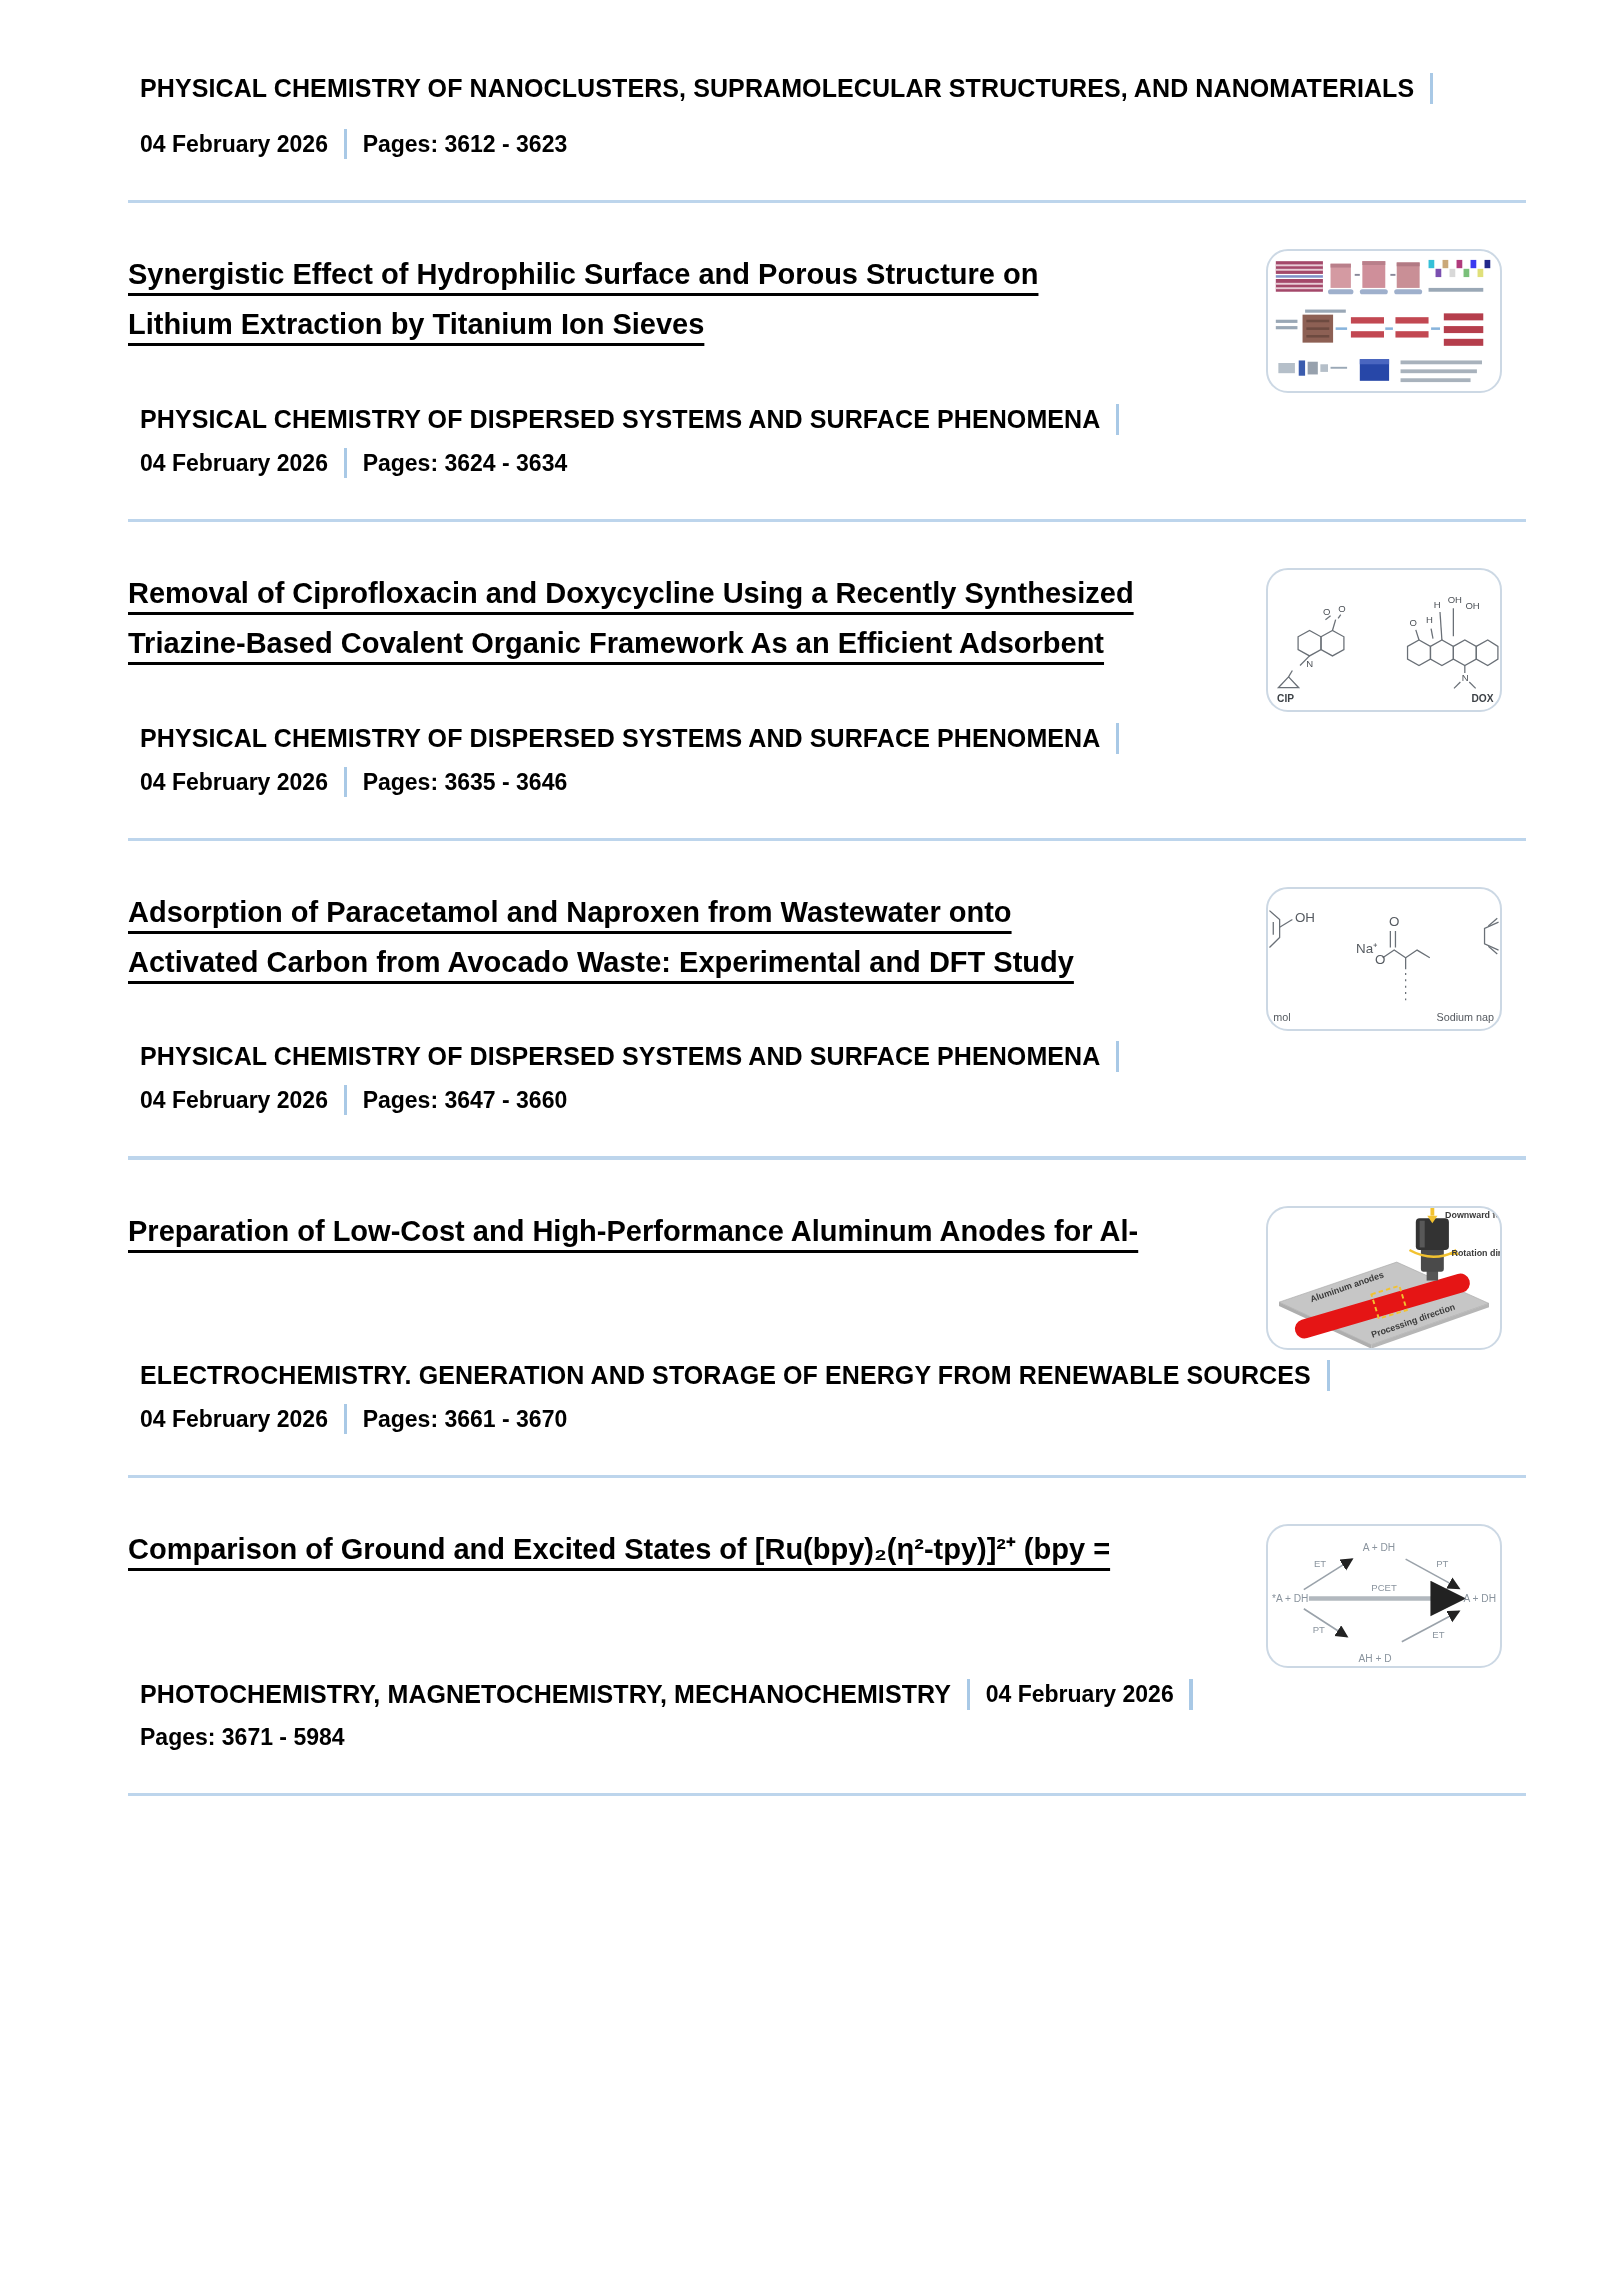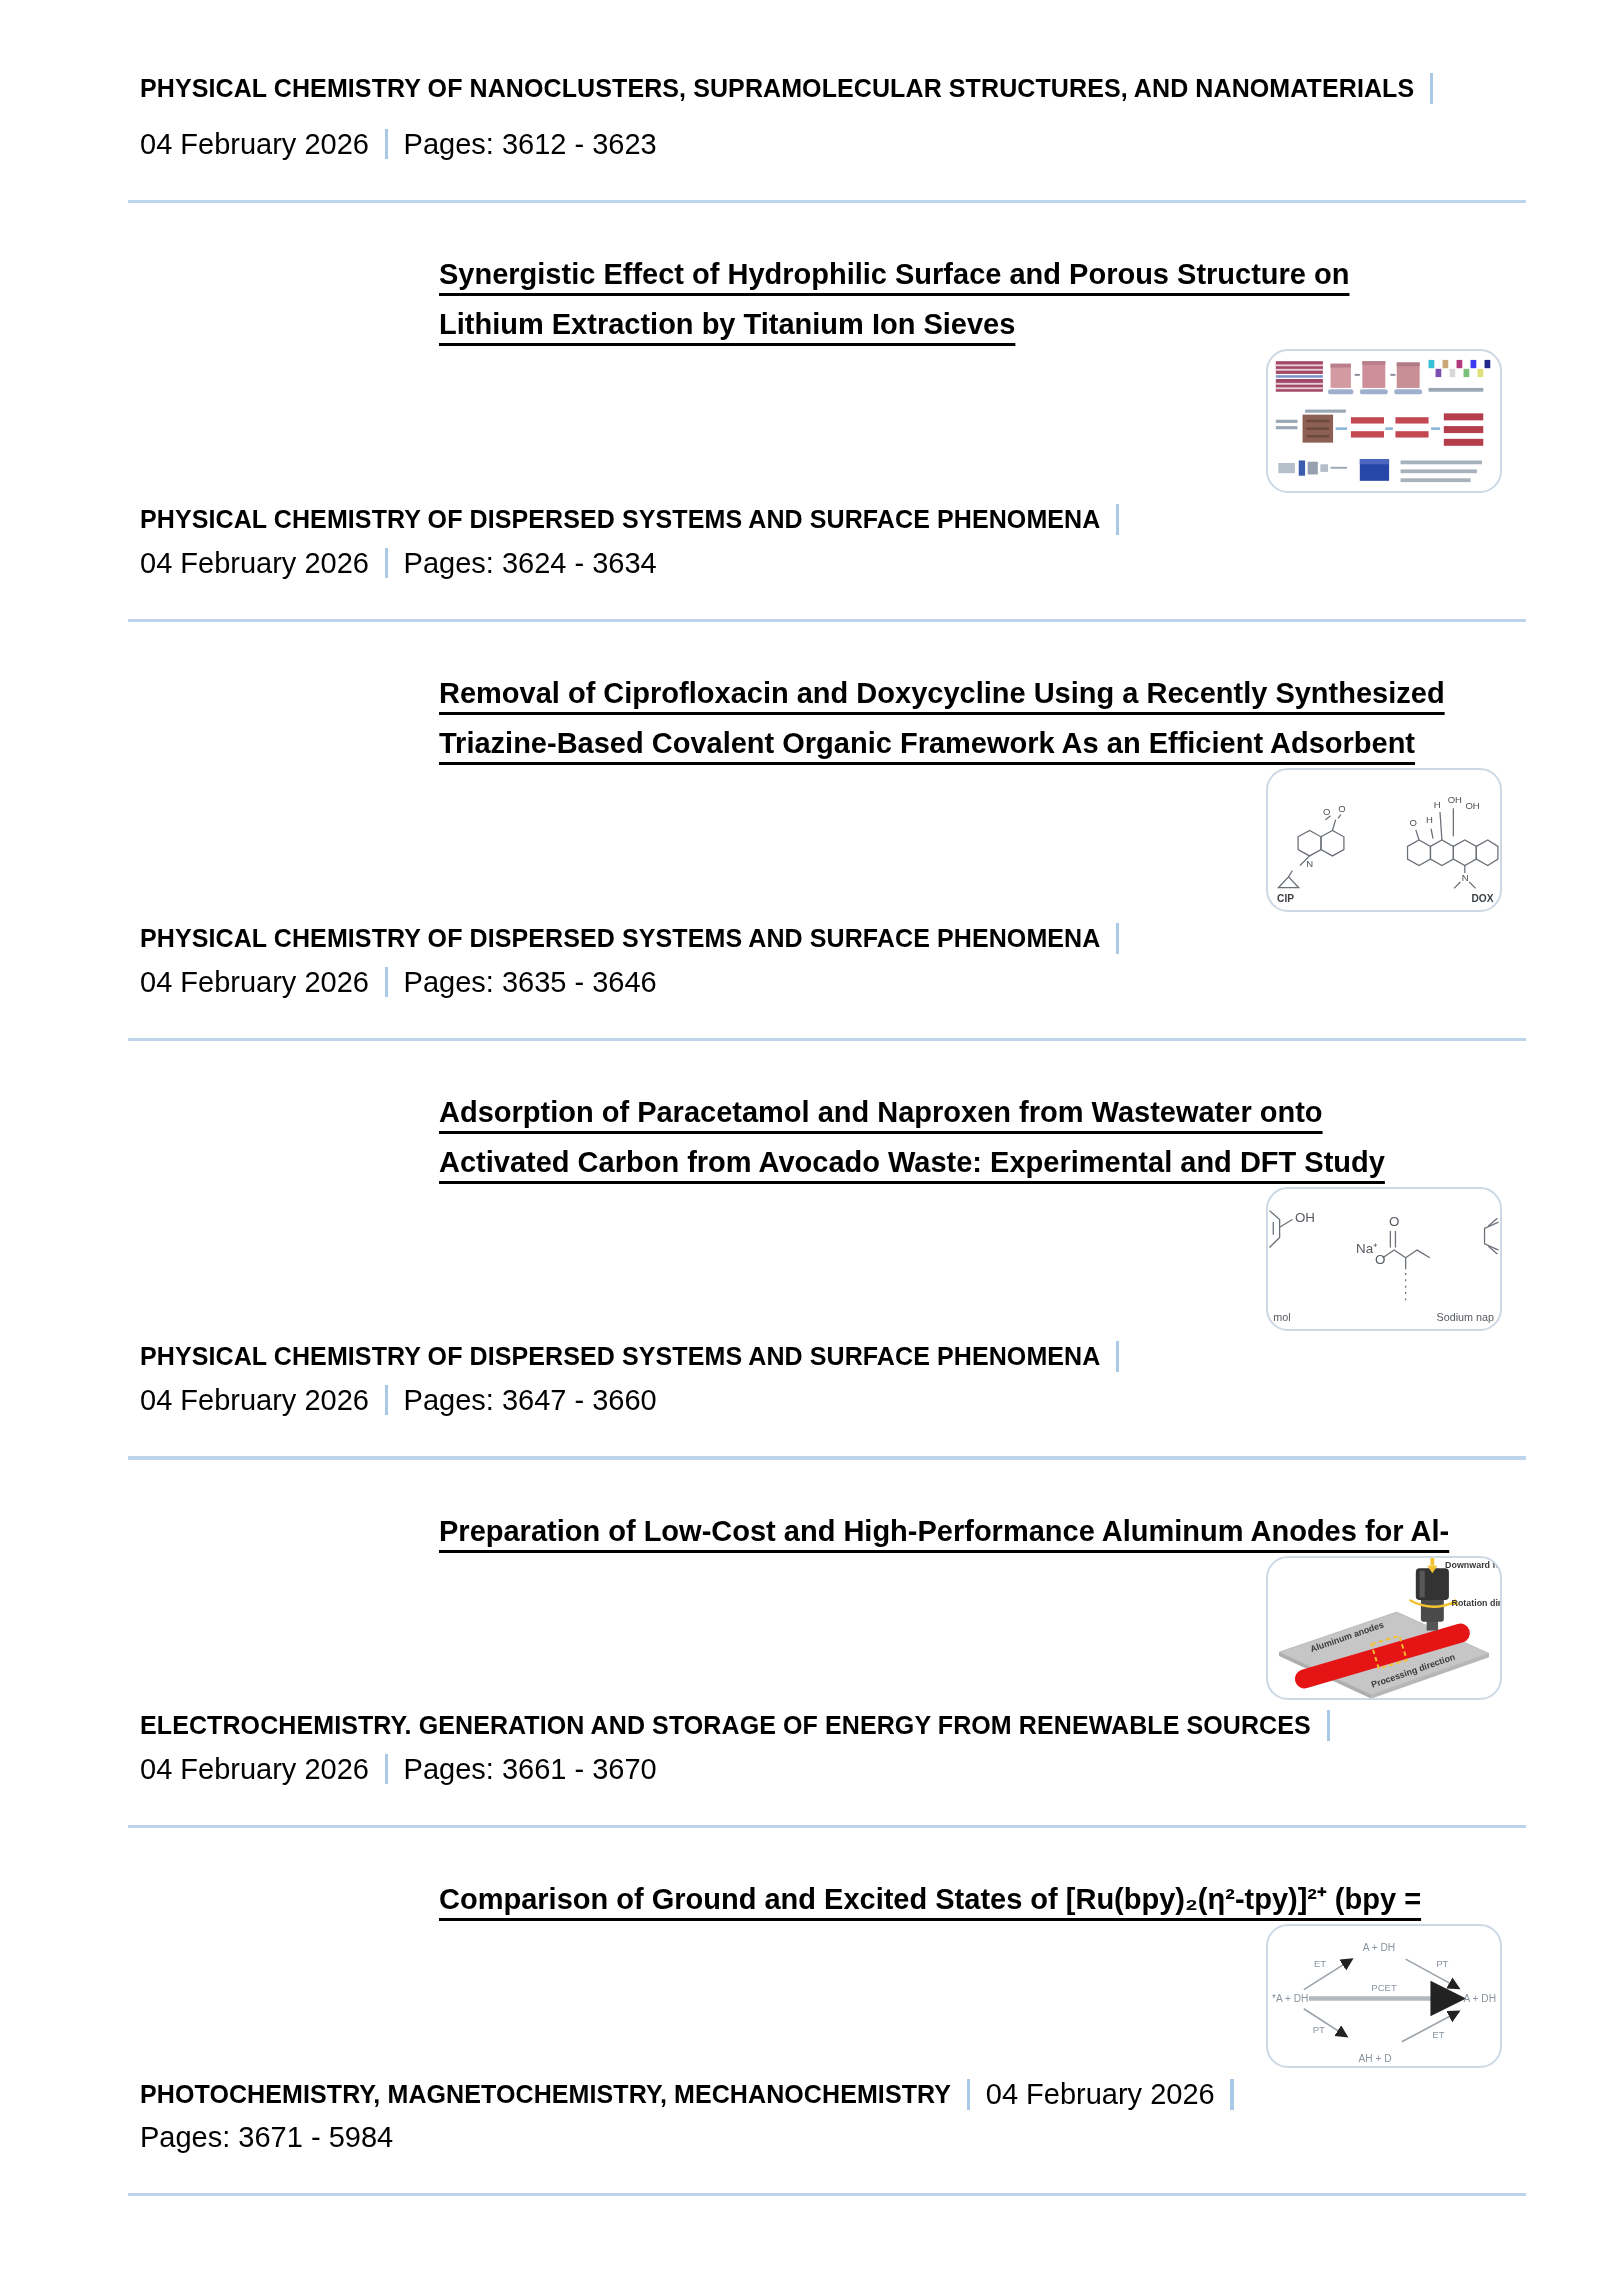--- a/index.html
+++ b/index.html
@@ -7,25 +7,25 @@
     width:1608px;height:2295px;overflow:hidden;
     font-family:"Liberation Sans", sans-serif;color:#000;
     -webkit-font-smoothing:antialiased;
   }
   .content{width:1398px;margin:0;padding:0 82px 0 128px;}
 
   
   .meta-row{display:flex;align-items:stretch;margin-left:12px;}
   .sep{width:3.3px;background:#a9c9e6;margin:0 15.7px;flex:0 0 auto;}
   .section-label{font-weight:bold;font-size:25px;line-height:31px;letter-spacing:0.1px;}
-  .meta-text{font-size:29px;line-height:30px;}
+  .meta-text{font-size:23px;line-height:30px;font-weight:bold;}
   .wraplimit{max-width:1349px;}
 
   
-  .title-row{display:flex;align-items:flex-end;margin-top:46px;flex-direction:column;}
+  .title-row{display:flex;align-items:flex-start;margin-top:46px;}
   .title{margin:0;font-size:29px;font-weight:bold;line-height:50px;width:1087px;flex:0 0 auto;}
   .title .tline{
     display:inline;text-decoration:underline;
     text-decoration-thickness:3.3px;text-underline-offset:8.5px;
   }
   .title .tline{display:block;}
 
   
   .thumb{
     box-sizing:border-box;width:236px;height:144px;flex:0 0 auto;

